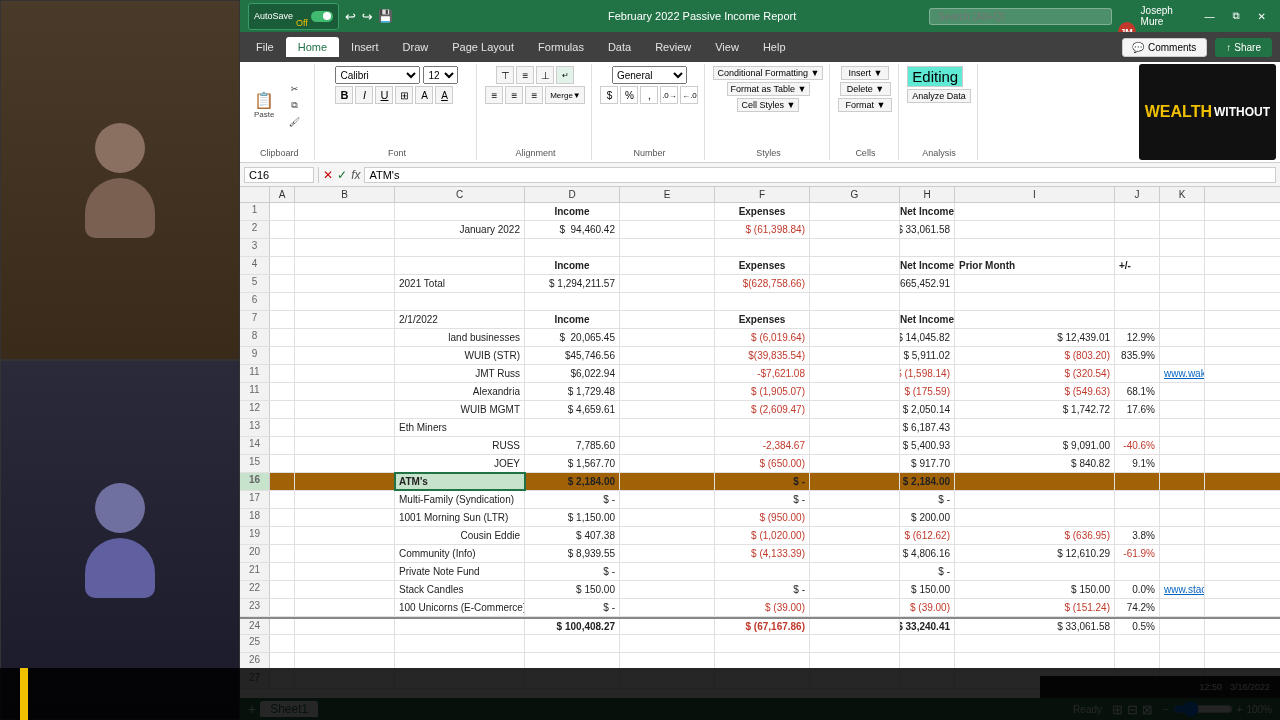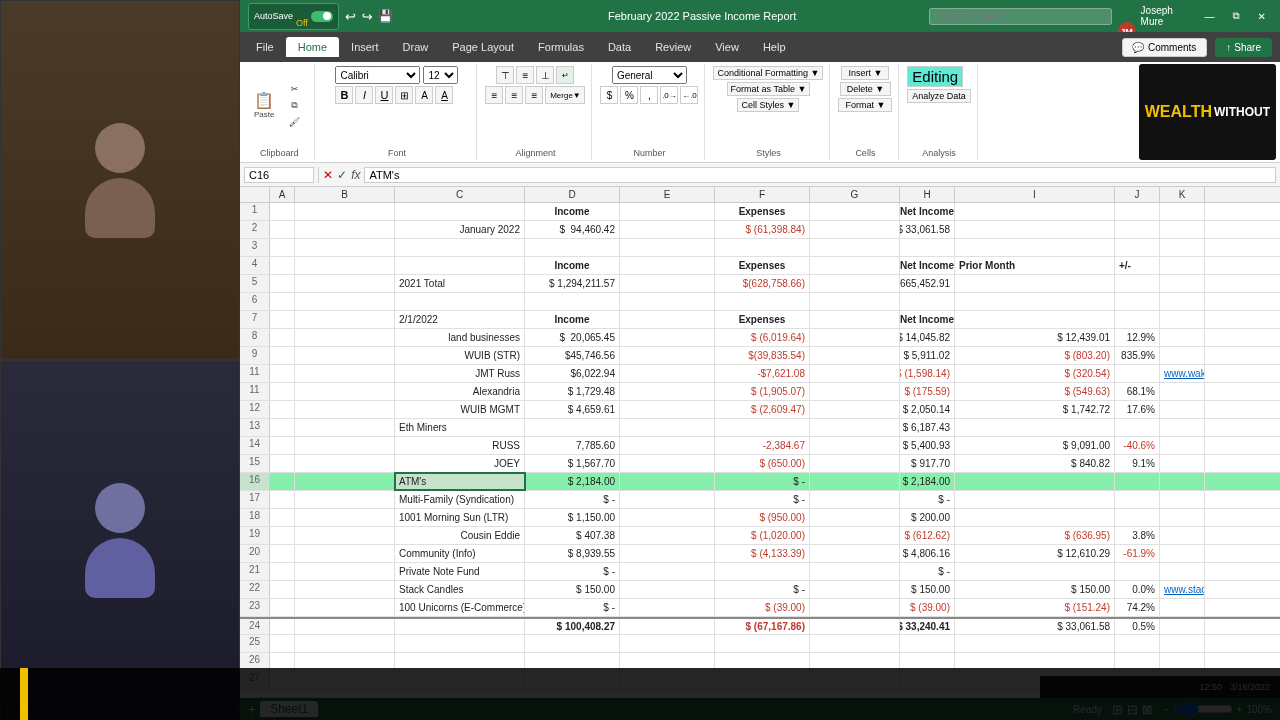--- a/index.html
+++ b/index.html
@@ -189,21 +189,21 @@
       overflow-y: auto;
       overflow-x: hidden;
       display: flex;
       flex-direction: column;
     }
     .grid-row {
       display: flex;
       border-bottom: 1px solid #e0e0e0;
       min-height: 18px;
     }
-    .grid-row.selected { background: #86efac; }
+    .grid-row.selected { background: #a16207; font-weight: bold; }
     .row-num {
       width: 30px;
       min-width: 30px;
       text-align: center;
       font-size: 10px;
       color: #666;
       padding: 1px 2px;
       border-right: 1px solid #ccc;
       background: #f2f2f2;
       flex-shrink: 0;

